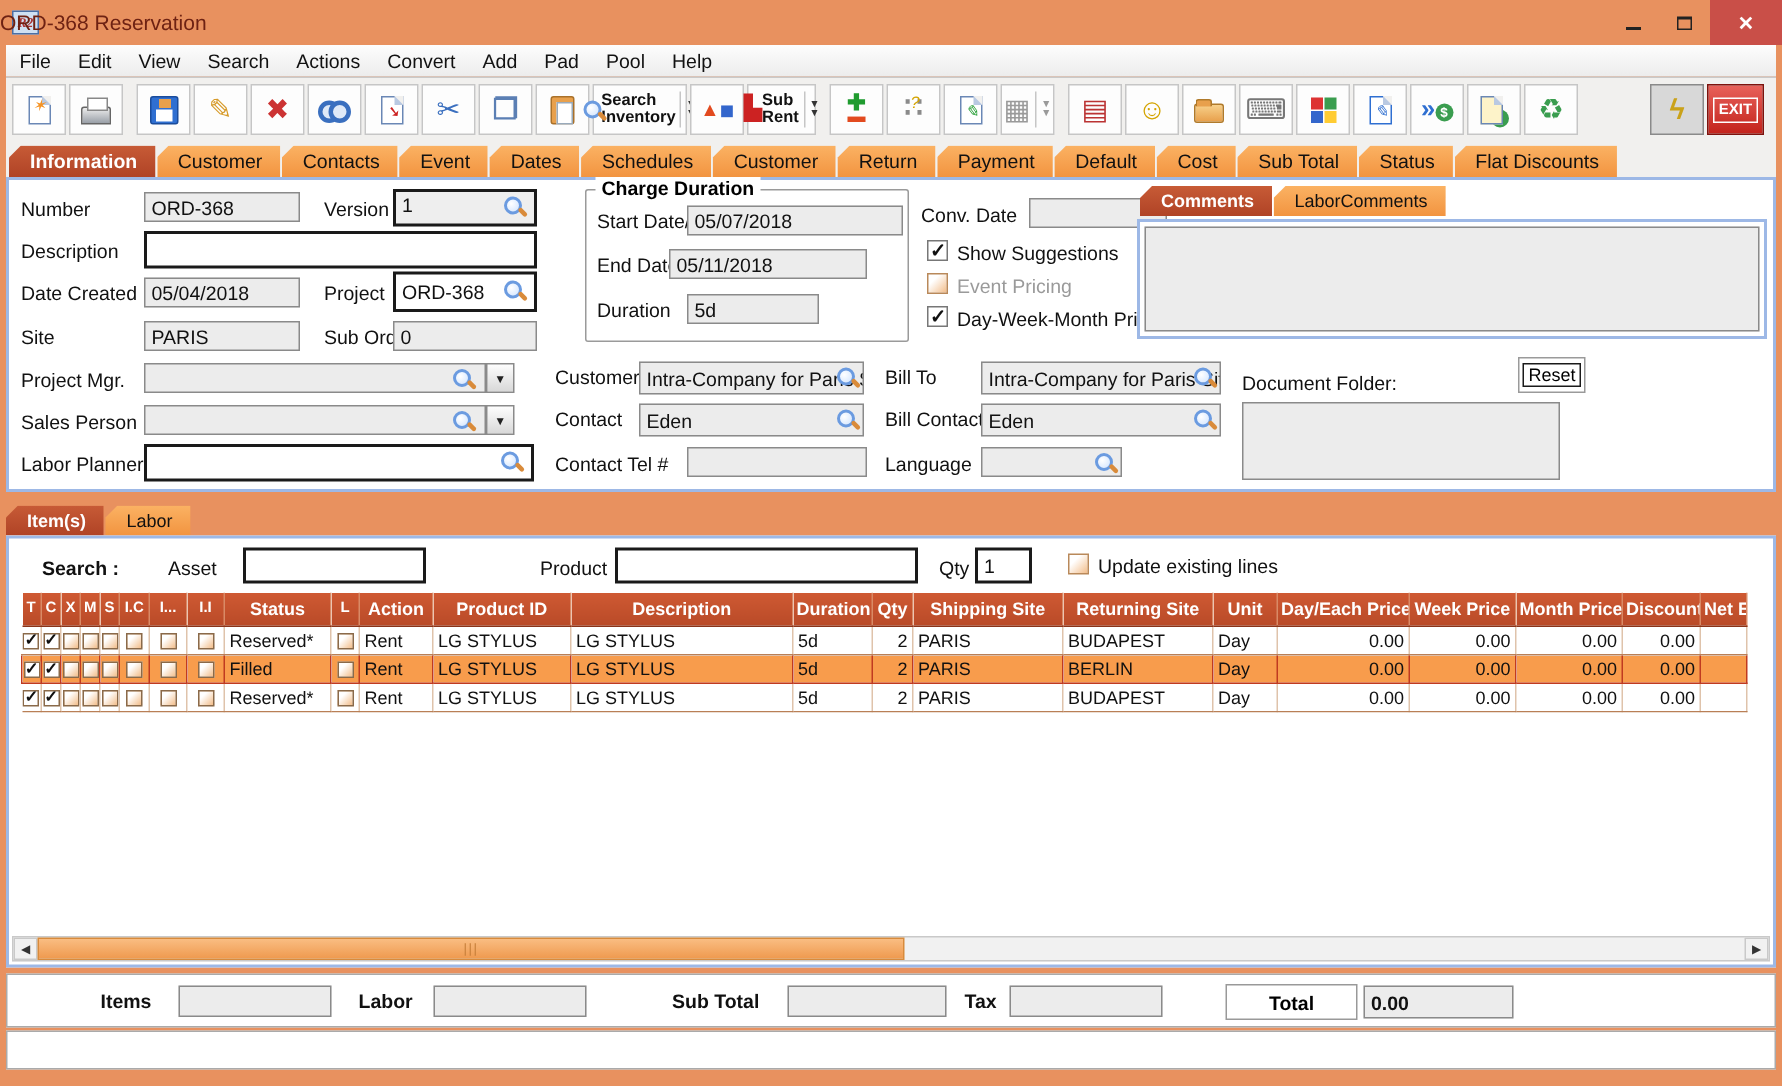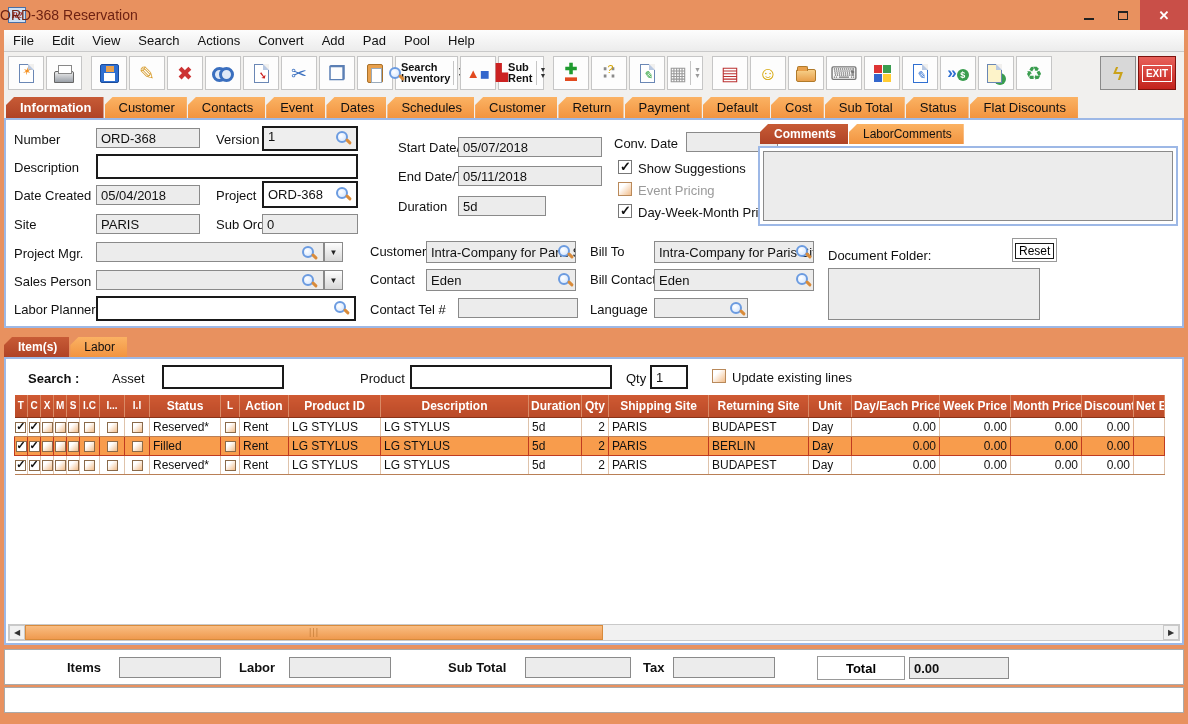--- a/index.html
+++ b/index.html
@@ -332,24 +332,27 @@
 
     <span class="lbl" style="left:8px;top:154px">Sales Person</span>
     <div class="ro" style="left:90px;top:150px;width:228px;height:20px"></div>
     <span class="mag magin" style="left:296px;top:154px"></span>
     <div class="ddbtn" style="left:318px;top:150px;height:20px">▼</div>
 
     <span class="lbl" style="left:8px;top:182px">Labor Planner</span>
     <input class="ed" style="left: 90px; top: 176px; width: 260px; height: 25px;" value="">
     <span class="mag magin" style="left:328px;top:181px"></span>
 
+    <div class="groupbox" style="left:384px;top:6px;width:216px;height:102px">
+      <span class="grouptitle">Charge Duration</span>
+    </div>
     <span class="lbl" style="left:392px;top:20px">Start Date/Time</span>
     <div class="ro" style="left:452px;top:17px;width:144px;height:20px">05/07/2018</div>
     <span class="lbl" style="left:392px;top:49px">End Date/Time</span>
-    <div class="ro" style="left:452px;top:46px;width:144px;height:20px">05/11/2018</div>
+    <div class="ro" style="left:440px;top:46px;width:132px;height:20px">05/11/2018</div>
     <span class="lbl" style="left:392px;top:79px">Duration</span>
     <div class="ro" style="left:452px;top:76px;width:88px;height:20px">5d</div>
 
     <span class="lbl" style="left:608px;top:16px">Conv. Date</span>
     <div class="ro" style="left:680px;top:12px;width:92px;height:20px"></div>
 
     <span class="cb checked" style="left:612px;top:40px"></span>
     <span class="cblbl" style="left:632px;top:41px">Show Suggestions</span>
     <span class="cb orange" style="left:612px;top:62px"></span>
     <span class="cblbl dis" style="left:632px;top:63px">Event Pricing</span>

